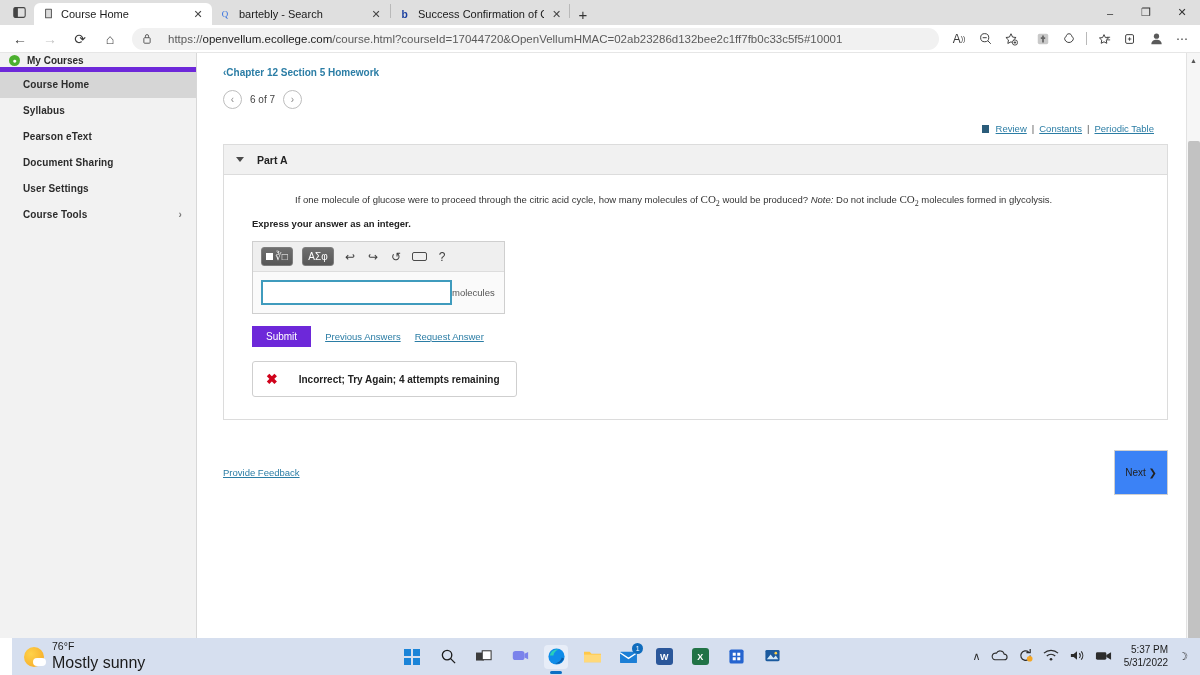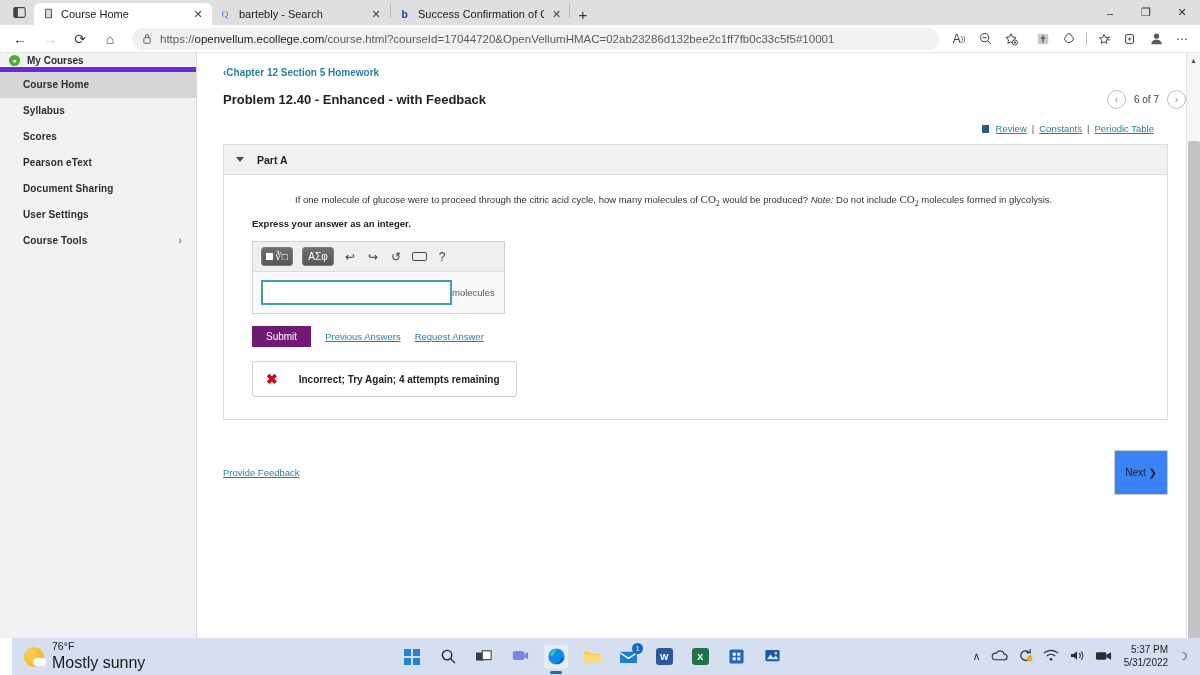--- a/index.html
+++ b/index.html
@@ -38,21 +38,21 @@
   .chrome-navbar {
     height: 28px; background: #ffffff; display: flex; align-items: center;
     padding: 0 6px; gap: 2px; border-bottom: 1px solid #e6e6e6;
   }
   .navbtn { width: 28px; height: 24px; display: flex; align-items: center; justify-content: center; color: #3b3b3b; font-size: 14px; }
   .navbtn.disabled { color: #c4c4c4; }
   .urlbar {
     flex: 1 1 auto; height: 22px; background: #f1f1f1; border-radius: 11px;
     display: flex; align-items: center; padding: 0 10px; gap: 8px; margin: 0 6px;
   }
-  .urltext { font-size: 11.5px; color: #5a5a5a; white-space: nowrap; overflow: hidden; }
+  .urltext { font-size: 11.5px; color: #5a5a5a; white-space: nowrap; overflow: hidden; margin-left: 8px; }
   .urltext b { color: #1b1b1b; font-weight: normal; }
   .tool-icons { display: flex; align-items: center; gap: 2px; }
   .tool-icons .ti { width: 24px; height: 24px; display: flex; align-items: center; justify-content: center; color: #3b3b3b; font-size: 12px; }
 
   
   .page {
     position: absolute; top: 53px; left: 0; right: 0; bottom: 37px;
     background: #ffffff; display: flex;
   }
   .sidebar {
@@ -115,21 +115,21 @@
   .mbtn .rad { font-size: 10px; }
   .micon { font-size: 12px; color: #3c3c3c; width: 14px; text-align: center; }
   .kbd { width: 15px; height: 9px; border: 1.4px solid #4a4a4a; border-radius: 2px;
     display: inline-block; position: relative; }
   .input-row { display: flex; align-items: center; padding: 8px; gap: 0; }
   .ans-input { width: 191px; height: 25px; border: 2px solid #3f9bbd; background: #fff;
     position: relative; }
   .units { font-size: 9.5px; color: #555; }
 
   .btn-row { margin-top: 12px; display: flex; align-items: center; gap: 14px; }
-  .submit-btn { background: #701a75; color: #fff; font-size: 10px; padding: 5px 14px; border: none; }
+  .submit-btn { background: #6d28d9; color: #fff; font-size: 10px; padding: 5px 14px; border: none; }
   .linkbtn { font-size: 9.5px; color: #2b7da5; text-decoration: underline; }
 
   .feedback { margin-top: 14px; display: inline-flex; align-items: center; gap: 10px;
     border: 1px solid #cfcfcf; border-radius: 3px; padding: 9px 16px 9px 13px; background: #fff; }
   .xmark { color: #d0021b; font-size: 14px; font-weight: bold; }
   .fbtext { font-size: 10px; font-weight: bold; color: #222; margin-left: 11px; }
 
   .footer-row { margin-top: 30px; display: flex; align-items: center; justify-content: space-between;
     padding-right: 18px; }
   .next-btn { background: #3b82f6; border: 1px solid #cfcfcf; font-size: 10px; color: #222; padding: 16px 10px; }
@@ -298,43 +298,39 @@
       <span class="green-dot">●</span>
       <span>My Courses</span>
     </div>
     <div class="side-item active">
       <span>Course Home</span>
     </div>
     <div class="side-item">
       <span>Syllabus</span>
     </div>
     <div class="side-item">
-      <span>Scores</span>
-    </div>
-    <div class="side-item">
       <span>Pearson eText</span>
     </div>
     <div class="side-item">
       <span>Document Sharing</span>
     </div>
     <div class="side-item">
       <span>User Settings</span>
     </div>
     <div class="side-item">
       <span>Course Tools</span>
       <span class="chev">›</span>
     </div>
   </div>
 
   <div class="content">
 
     <div class="breadcrumb"><span class="carat">‹</span><span>Chapter 12 Section 5 Homework</span></div>
 
     <div class="title-row">
-      <div class="prob-title">Problem 12.40 - Enhanced - with Feedback</div>
       <div class="pager">
         <div class="pager-btn">‹</div>
         <div class="pager-text">6 of 7</div>
         <div class="pager-btn">›</div>
       </div>
     </div>
 
     <div class="reflinks">
       <span class="book-ico"></span>
       <a>Review</a>

